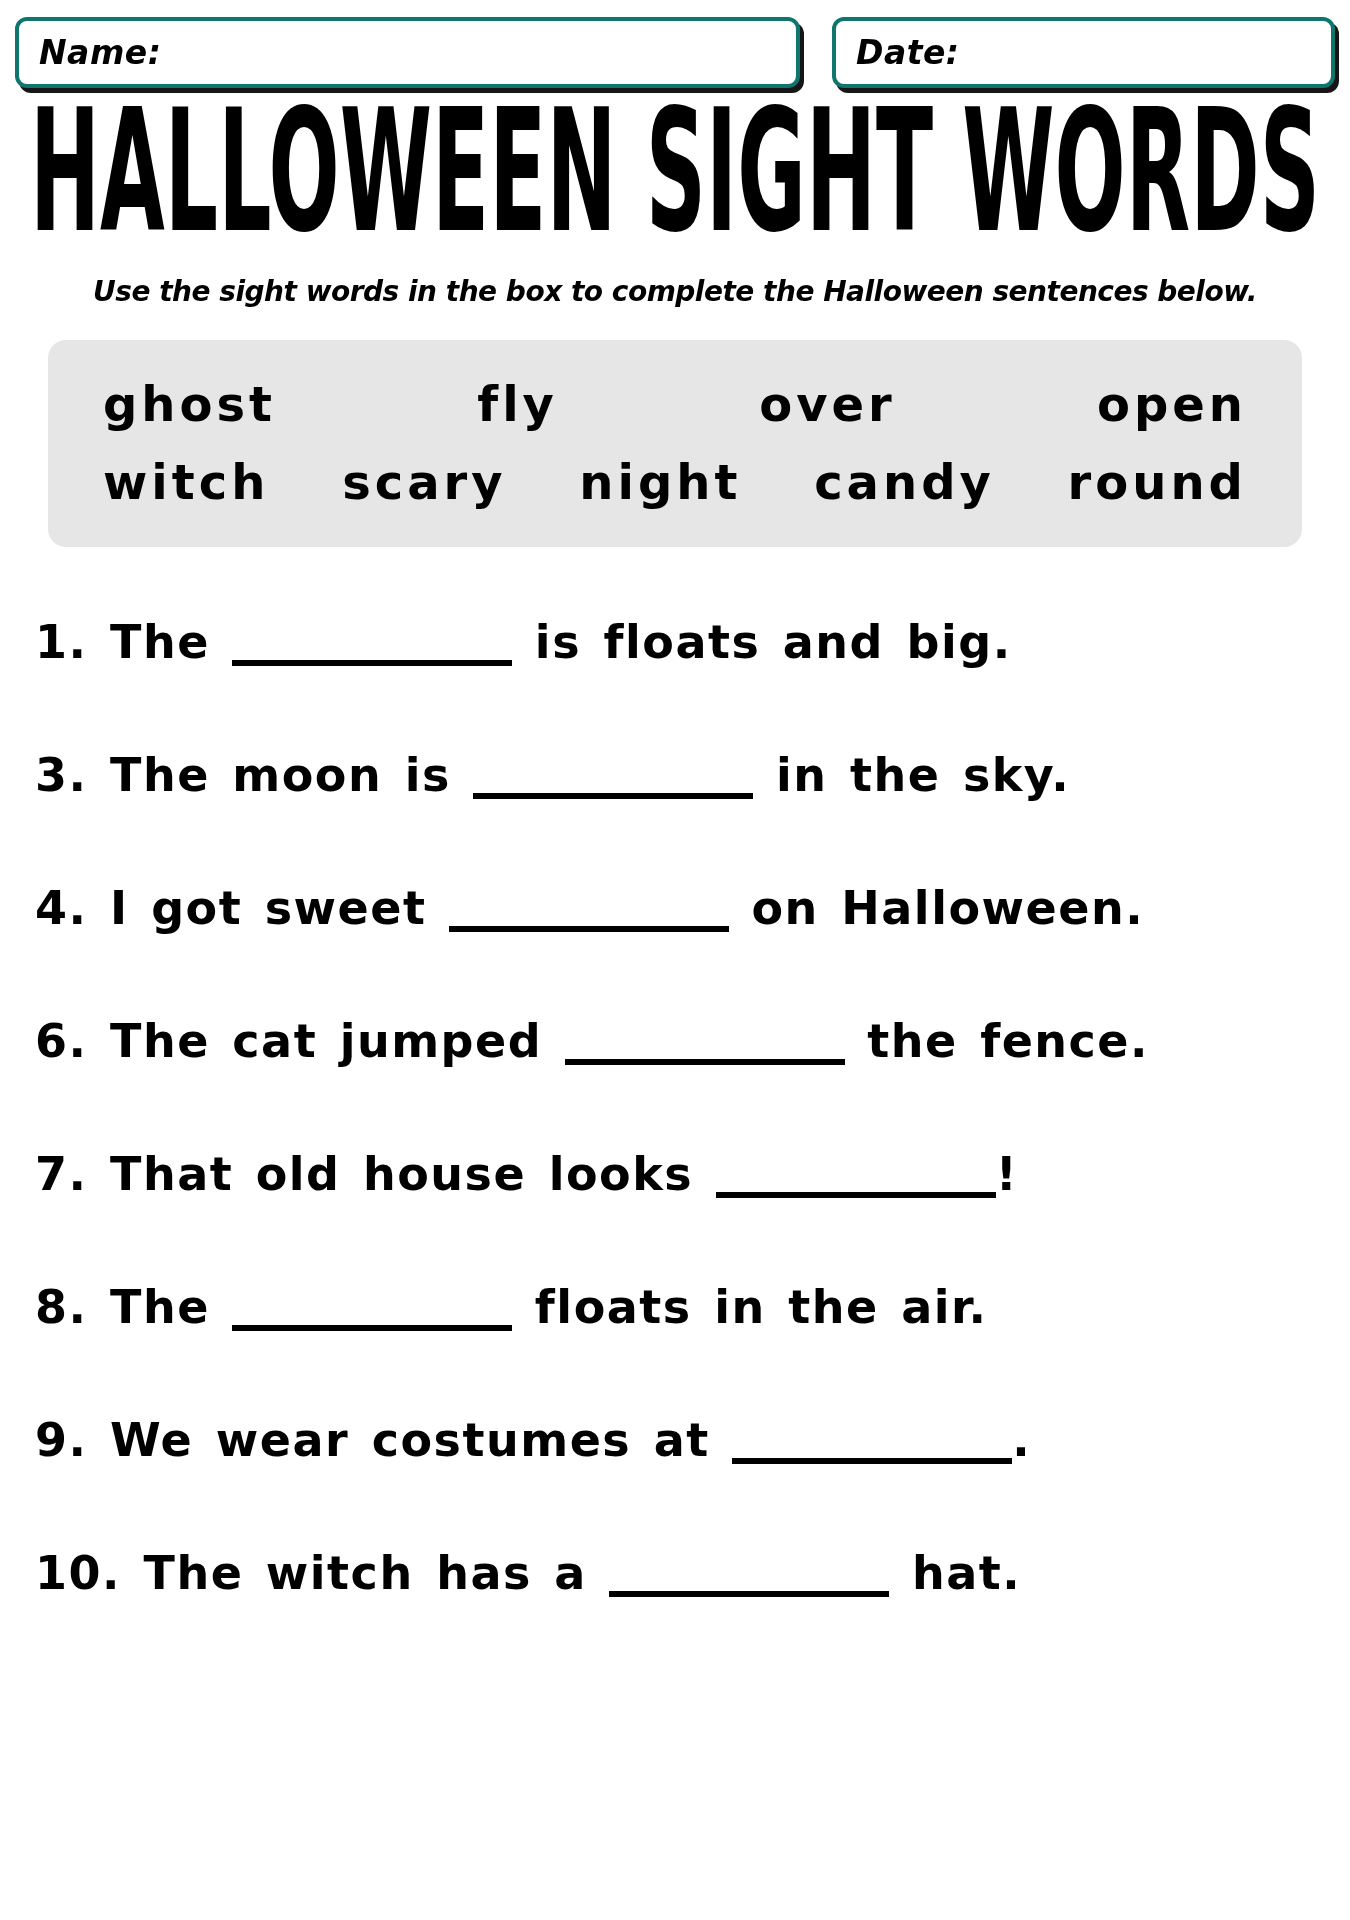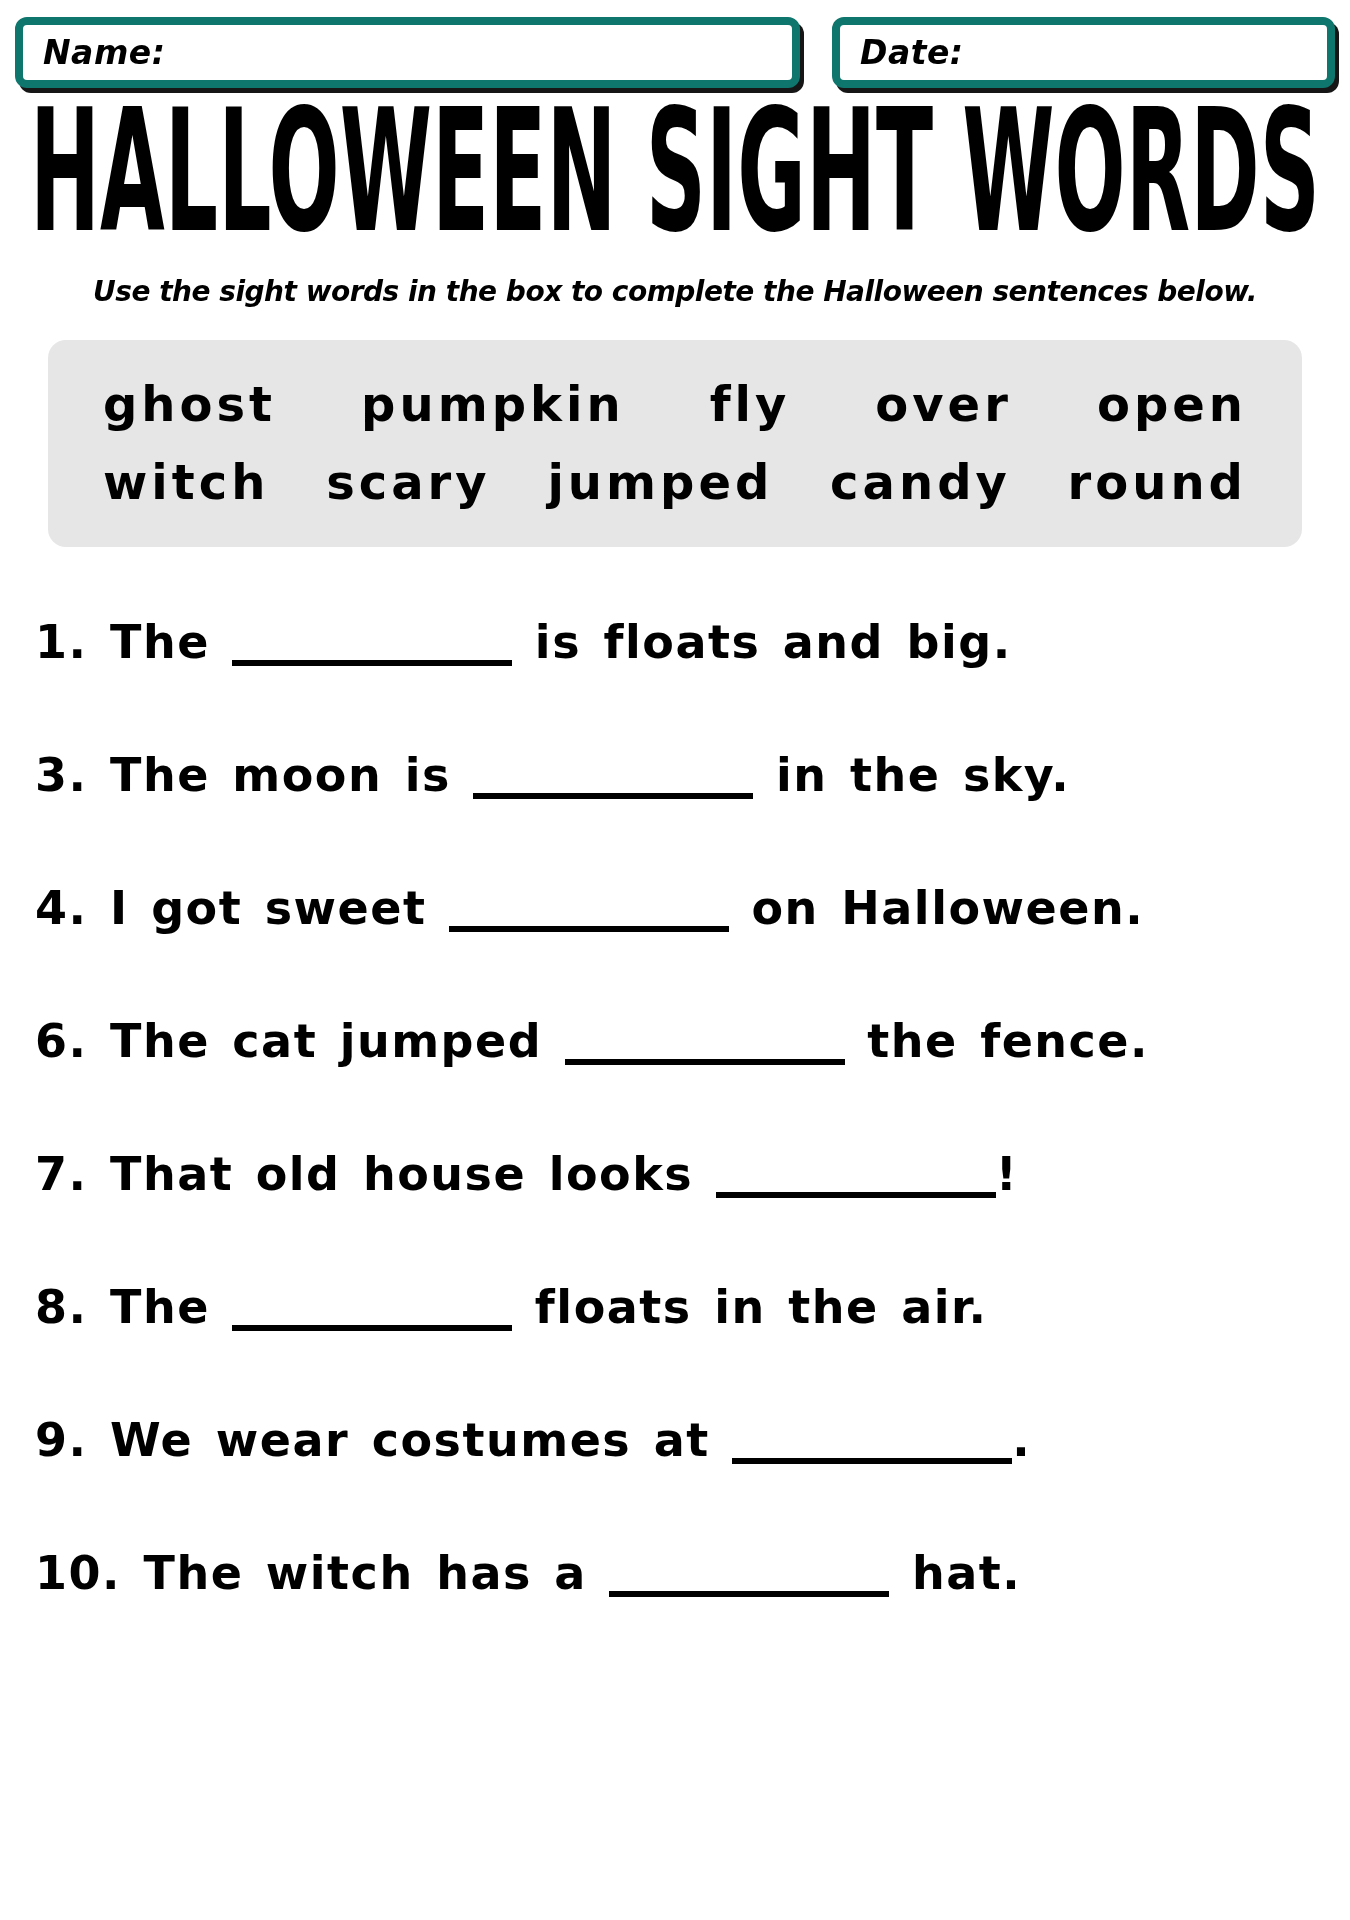--- a/index.html
+++ b/index.html
@@ -14,21 +14,21 @@
 
   
   .header-row {
     display: flex;
     gap: 32px;
     padding: 17px 15px 0 15px;
   }
   .field-box {
     height: 71px;
     box-sizing: border-box;
-    border: 8px solid #0f766e;
+    border: 4px solid #0f766e;
     border-radius: 12px;
     box-shadow: 4px 5px 0 #161616;
     background: #ffffff;
     display: flex;
     align-items: center;
     padding-left: 20px;
   }
   .field-box.name { width: 785px; }
   .field-box.date { flex: 1; }
   .field-label {
@@ -109,29 +109,28 @@
   <svg width="1290" height="145" viewBox="0 0 1290 145">
     <text x="0" y="128" textLength="1290" lengthAdjust="spacingAndGlyphs" font-family="DejaVu Sans, sans-serif" font-weight="bold" font-size="170" fill="#000000">HALLOWEEN SIGHT WORDS</text>
   </svg>
 </div>
 
 <div class="instruction">Use the sight words in the box to complete the Halloween sentences below.</div>
 
 <div class="word-bank">
   <div class="wb-row">
     <span>ghost</span>
-    <span>pumpkin</span>
     <span>fly</span>
     <span>over</span>
     <span>open</span>
   </div>
   <div class="wb-row">
     <span>witch</span>
     <span>scary</span>
-    <span>jumped</span>
+    <span>night</span>
     <span>candy</span>
     <span>round</span>
   </div>
 </div>
 
 <div class="sentences">
 
   <div class="sentence">
     <span>1.</span>
     <span>The</span>

